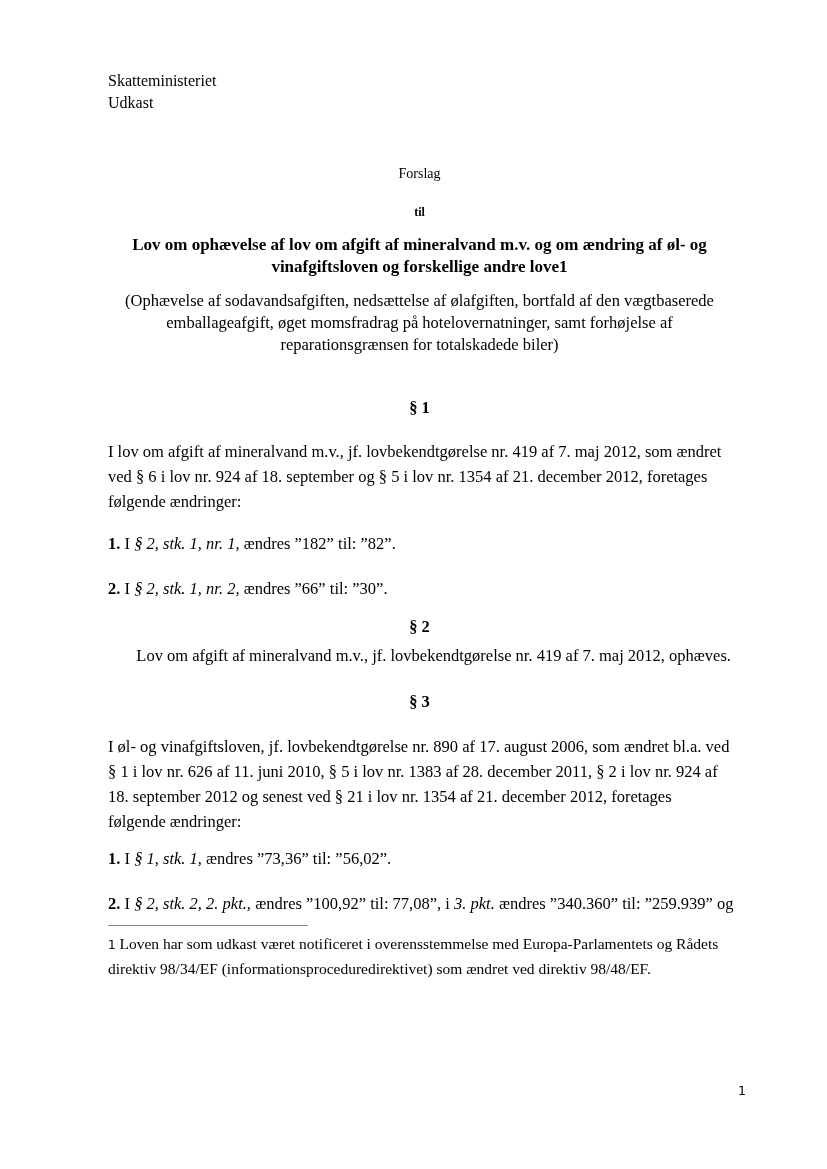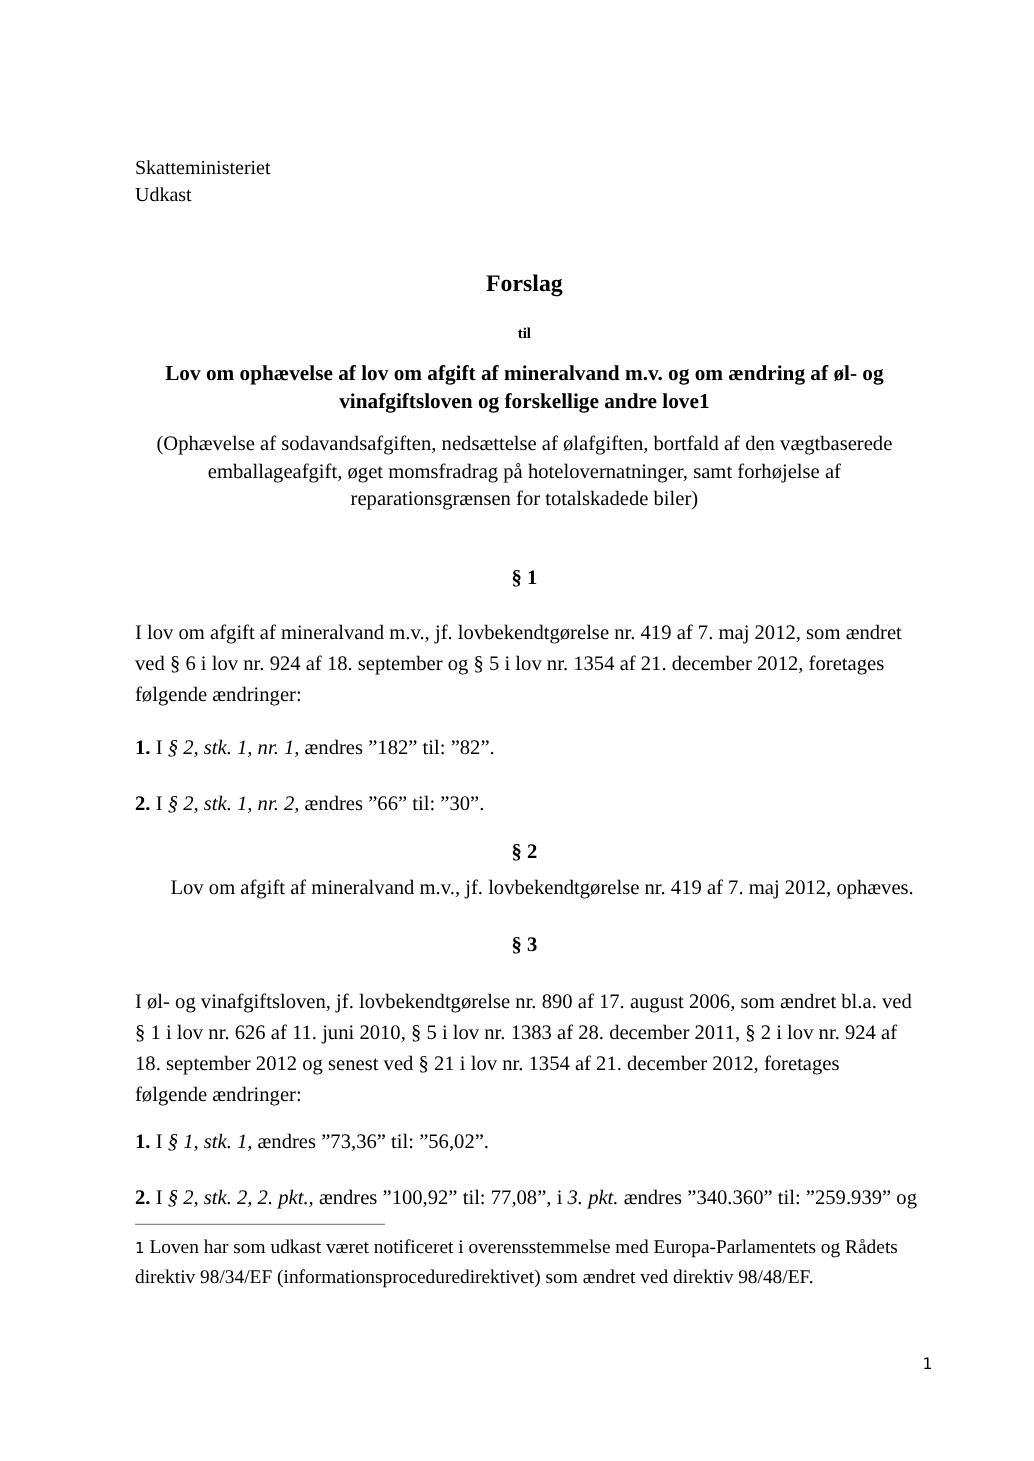--- a/index.html
+++ b/index.html
@@ -16,32 +16,31 @@
     font-family: "Liberation Serif", serif;
     overflow: hidden;
   }
   .content {
     position: absolute;
     left: 108px;
     top: 0;
     width: 623px;
   }
   .doc-header {
-    padding-top: 100px;
-    margin-top: 24px;
+    padding-top: 70px;
   }
   .doc-header .hline {
     font-size: 16px;
     line-height: 22px;
   }
   .kicker {
     margin-top: 49px;
     text-align: center;
-    font-weight: bold;
-    font-size: 19px;
+    font-weight: normal;
+    font-size: 14px;
     line-height: 22px;
   }
   .til {
     margin-top: 16px;
     text-align: center;
     font-weight: bold;
     font-size: 12px;
     line-height: 22px;
   }
   .doc-title {

